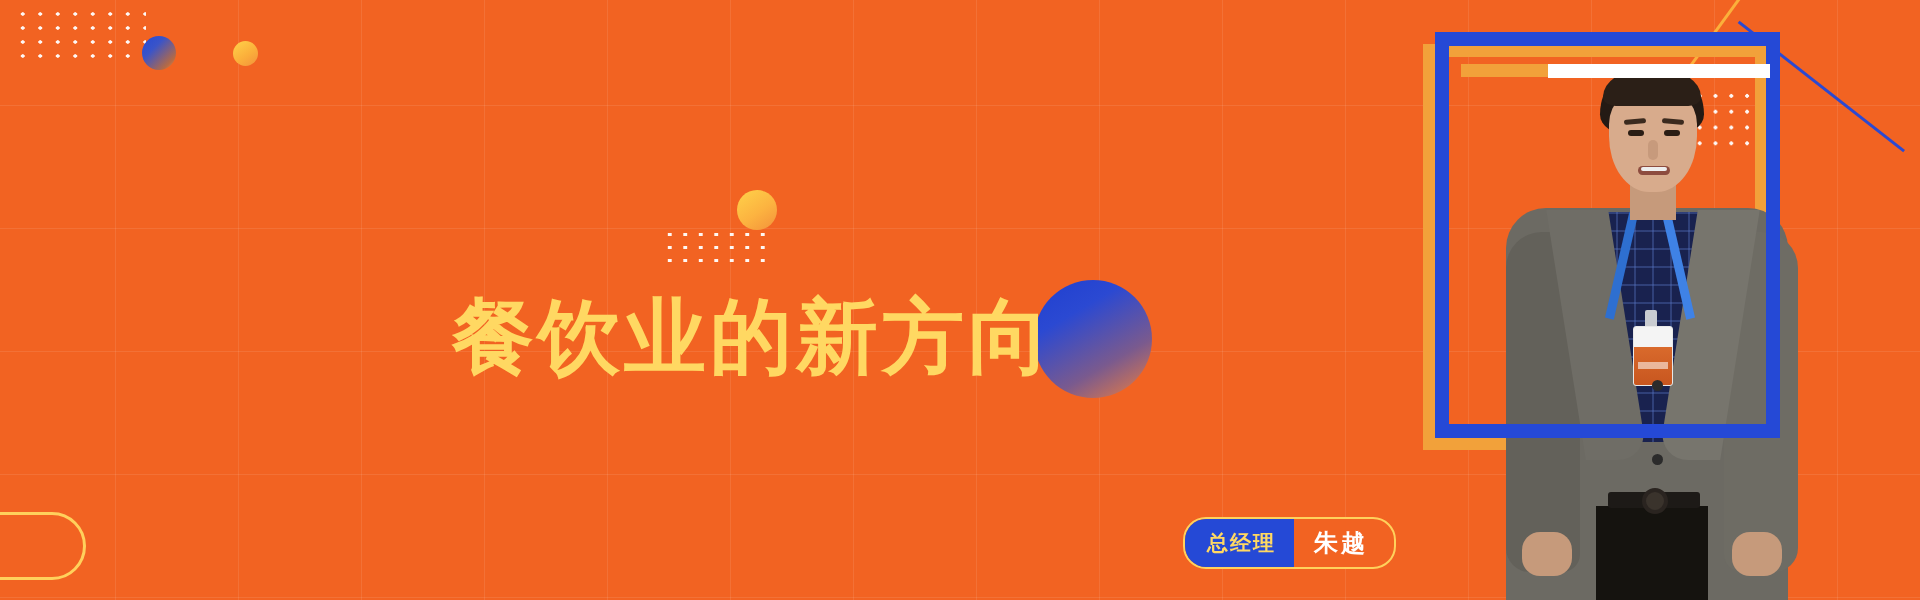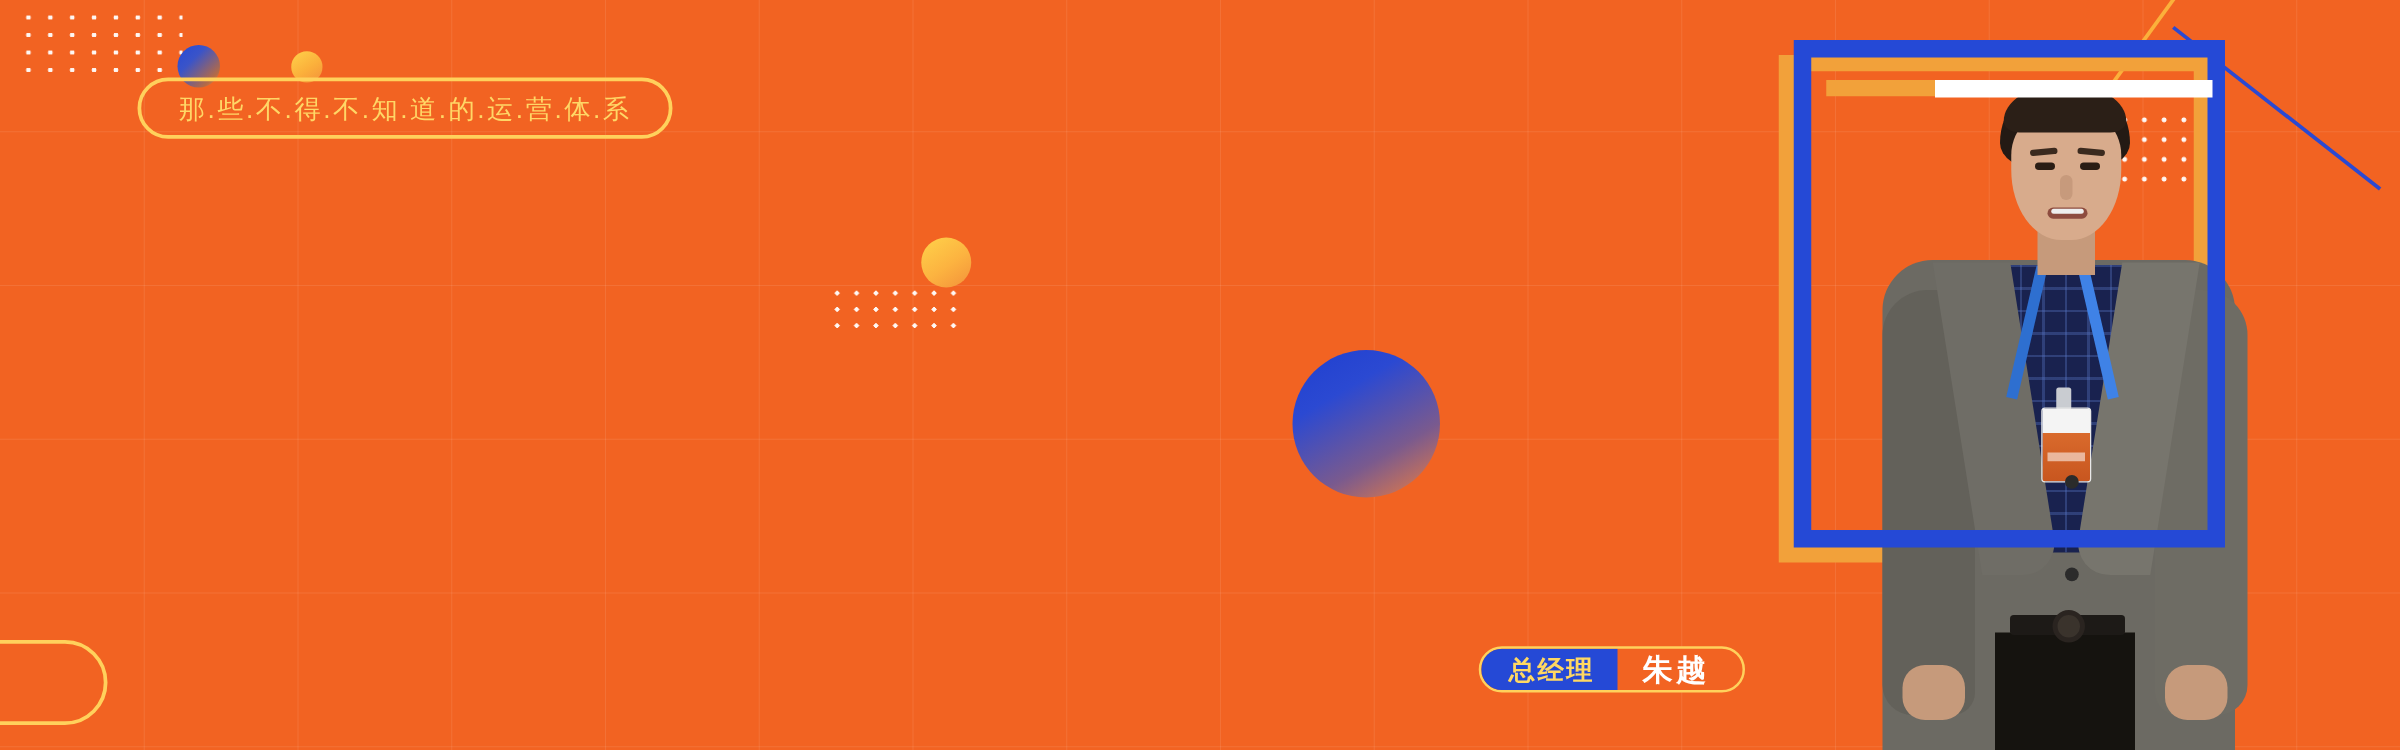--- a/index.html
+++ b/index.html
@@ -101,21 +101,21 @@
     font-weight:bold;
     letter-spacing:4px;
     line-height:1;
     color:#FFD862;
     white-space:nowrap;
   }
 
   
   #speaker-badge{
     position:absolute;left:1183px;top:517px;
-    height:37px;
+    height:52px;
     display:flex;align-items:stretch;
     border:2px solid #FFD15C;
     border-radius:23px;
     overflow:hidden;
     background:#F26322;
   }
   #speaker-role{
     background:#2549D6;
     color:#FFD862;
     font-size:21px;
@@ -249,23 +249,23 @@
 
   <div class="sphere" id="sphere-blue-small"></div>
   <div class="sphere" id="sphere-yellow-small"></div>
   <div class="sphere" id="sphere-yellow-mid"></div>
   <div class="sphere" id="sphere-blue-large"></div>
 
   <div id="outline-pill-bottomleft"></div>
   <div id="diagonal-yellow"></div>
   <div id="diagonal-blue"></div>
 
-  <div id="eyebrow">那.些.不.得.不.知.道.的.运.营.体.系</div>
-
-
+
+
+  <div id="subheadline">餐饮业的新方向</div>
 
   <div id="frame-orange"></div>
 
   <div id="speaker-photo">
     <div class="ph" id="ph-body"></div>
     <div class="ph" id="ph-arm-l"></div>
     <div class="ph" id="ph-arm-r"></div>
     <div class="ph" id="ph-shirt"></div>
     <div class="ph" id="ph-shirt-plaid"></div>
     <div class="ph" id="ph-lapel-l"></div>

